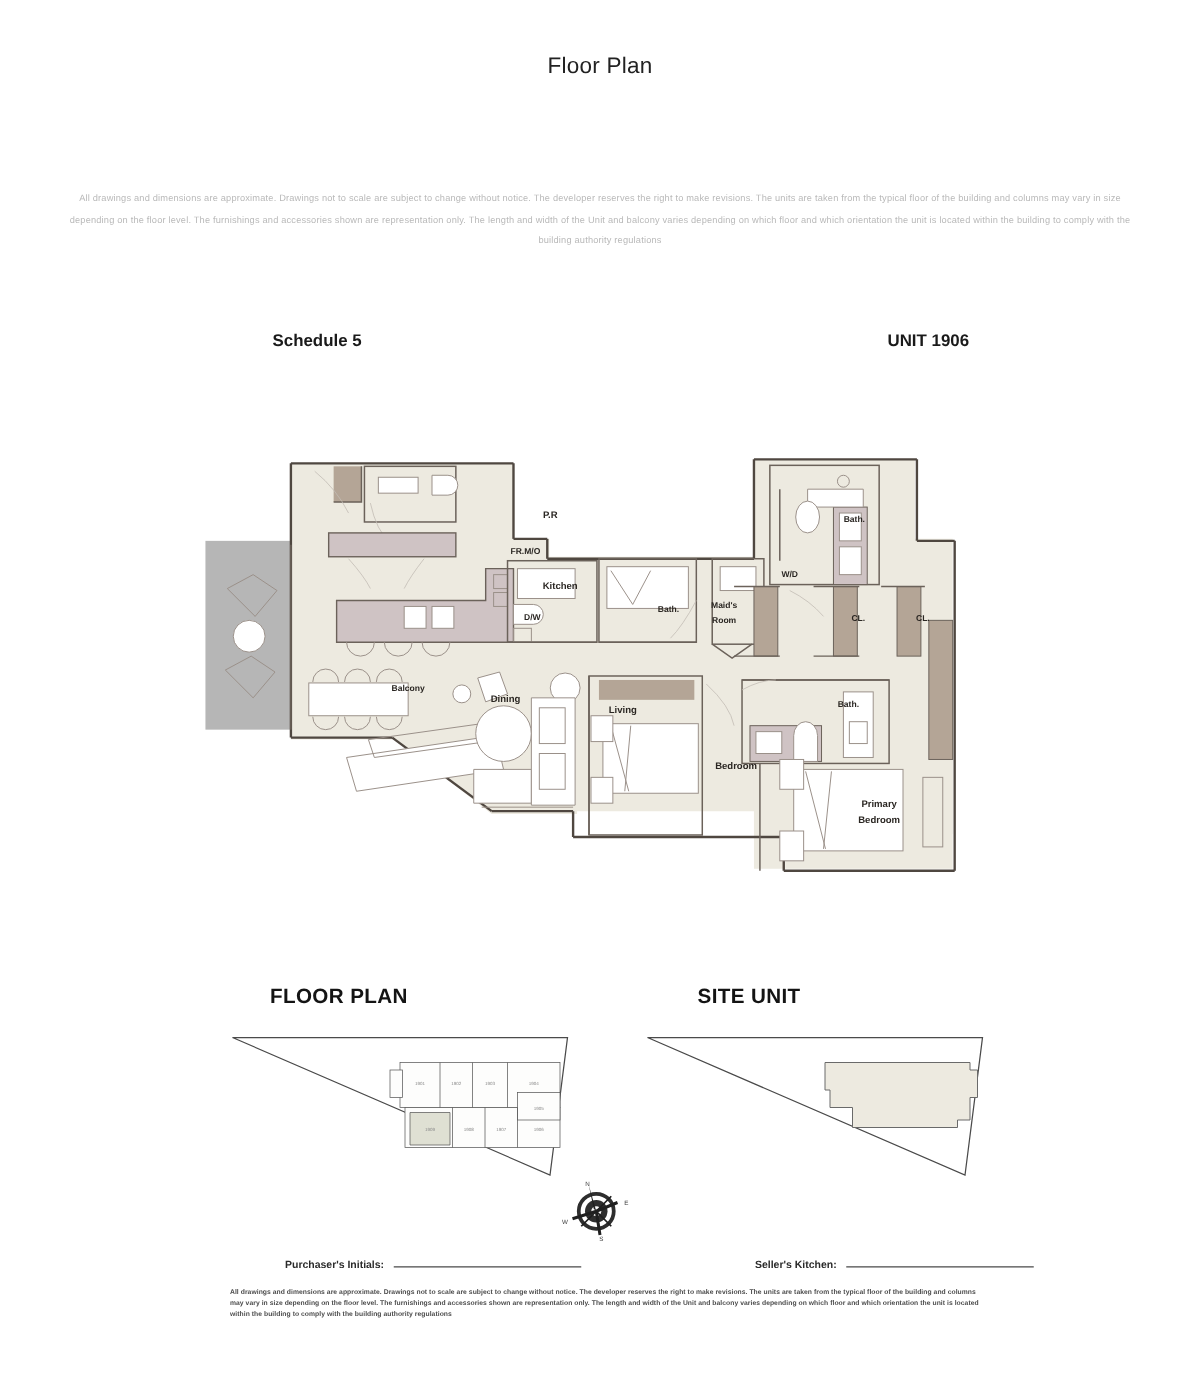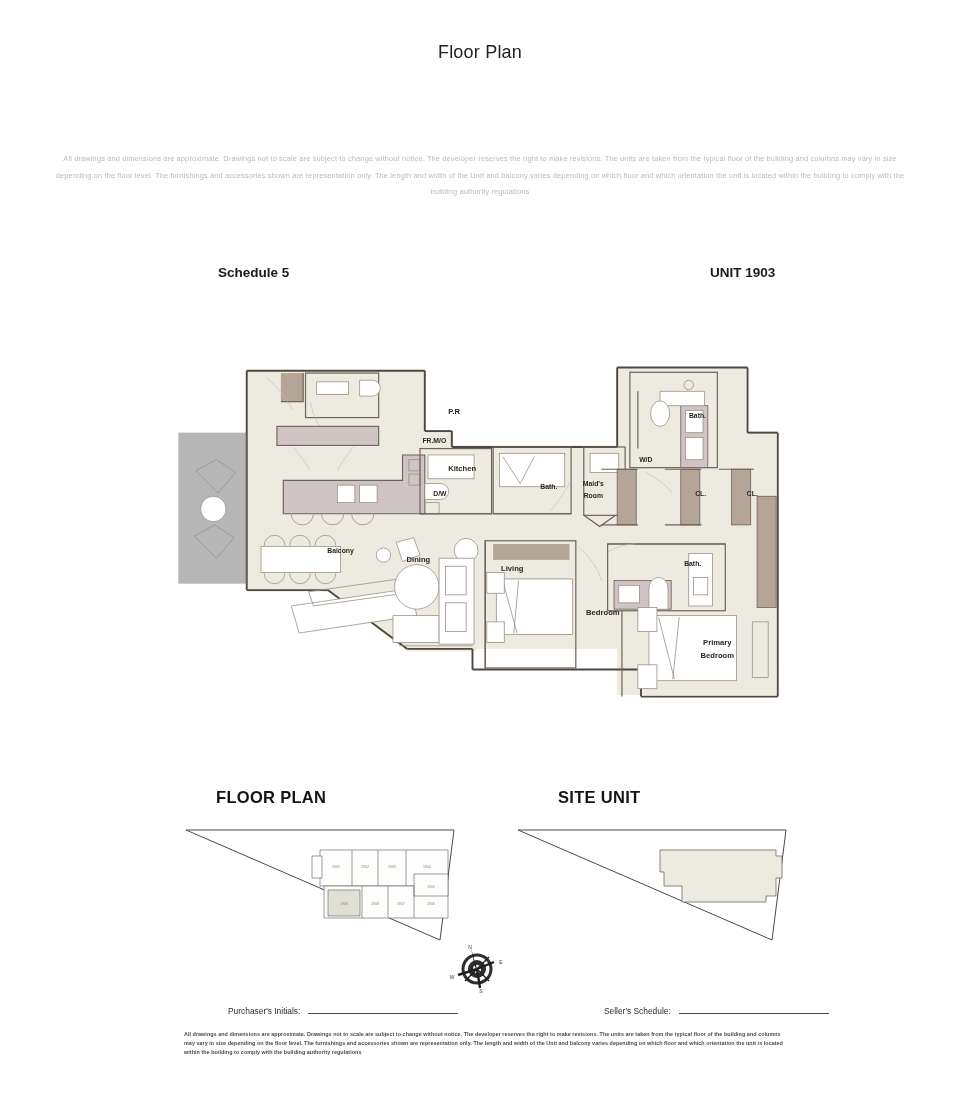--- a/index.html
+++ b/index.html
@@ -65,21 +65,21 @@
     top: 0;
     font-size: 13.5px;
     font-weight: bold;
     color: #1a1a1a;
   }
 
   
   #floorplan-wrap {
     position: absolute;
     top: 306px;
-    left: 172px;
+    left: 158px;
     width: 628px;
     height: 468px;
   }
   #floorplan-svg { display: block; }
 
   .rm-label {
     font-family: "Liberation Sans", sans-serif;
     font-weight: bold;
     fill: #2a2622;
     text-anchor: middle;
@@ -125,21 +125,21 @@
     top: 1006px;
     left: 184px;
     width: 600px;
     height: 18px;
   }
   .sig-block { position: absolute; top: 0; display: flex; align-items: flex-end; }
   #purchaser-block { left: 0; }
   #seller-block { left: 376px; }
   .sig-label {
     font-size: 8.4px;
-    font-weight: normal;
+    font-weight: bold;
     color: #2b2b2b;
     white-space: nowrap;
     padding-left: 44px;
   }
   .sig-line {
     width: 150px;
     height: 1px;
     background: #4a4a4a;
     margin-left: 8px;
     margin-bottom: 2px;
@@ -160,21 +160,21 @@
 </style>
 </head>
 <body>
 
 <div id="page-title">Floor Plan</div>
 
 <div id="top-disclaimer">All drawings and dimensions are approximate. Drawings not to  scale  are subject to change without notice. The developer reserves the right to make revisions. The units are taken from the typical floor of the building  and columns may vary in size depending on the floor level. The furnishings and accessories shown are representation only. The length and width of the Unit  and balcony varies depending on which floor and which orientation the unit is located within the building to comply with the building authority regulations</div>
 
 <div id="plan-header">
   <div id="schedule-label">Schedule 5</div>
-  <div id="unit-label">UNIT 1903</div>
+  <div id="unit-label">UNIT 1906</div>
 </div>
 
 <div id="floorplan-wrap">
 <svg id="floorplan-svg" width="628" height="468" viewBox="0 0 790 470" xmlns="http://www.w3.org/2000/svg">
   <defs>
     <style>
       .fl   { fill:#EDEAE0; }
       .bal  { fill:#B6B6B6; }
       .cnt  { fill:#CFC3C4; }
       .wd   { fill:#B4A596; }
@@ -440,18 +440,18 @@
   <path d="M33 33 L45 21" stroke="#1f1f1f" stroke-width="1.4"></path>
 </svg>
 </div>
 
 <div id="signature-row">
   <div class="sig-block" id="purchaser-block">
     <span class="sig-label">Purchaser's Initials:</span>
     <span class="sig-line"></span>
   </div>
   <div class="sig-block" id="seller-block">
-    <span class="sig-label">Seller's Schedule:</span>
+    <span class="sig-label">Seller's Kitchen:</span>
     <span class="sig-line"></span>
   </div>
 </div>
 
 <div id="bottom-disclaimer">All drawings and dimensions are approximate. Drawings not to  scale  are subject to change without notice. The developer reserves the right to make revisions. The units are taken from the typical floor of the building  and columns may vary in size depending on the floor level. The furnishings and accessories shown are representation only. The length and width of the Unit  and balcony varies depending on which floor and which orientation the unit is located within the building to comply with the building authority regulations</div>
 
 </body></html>

